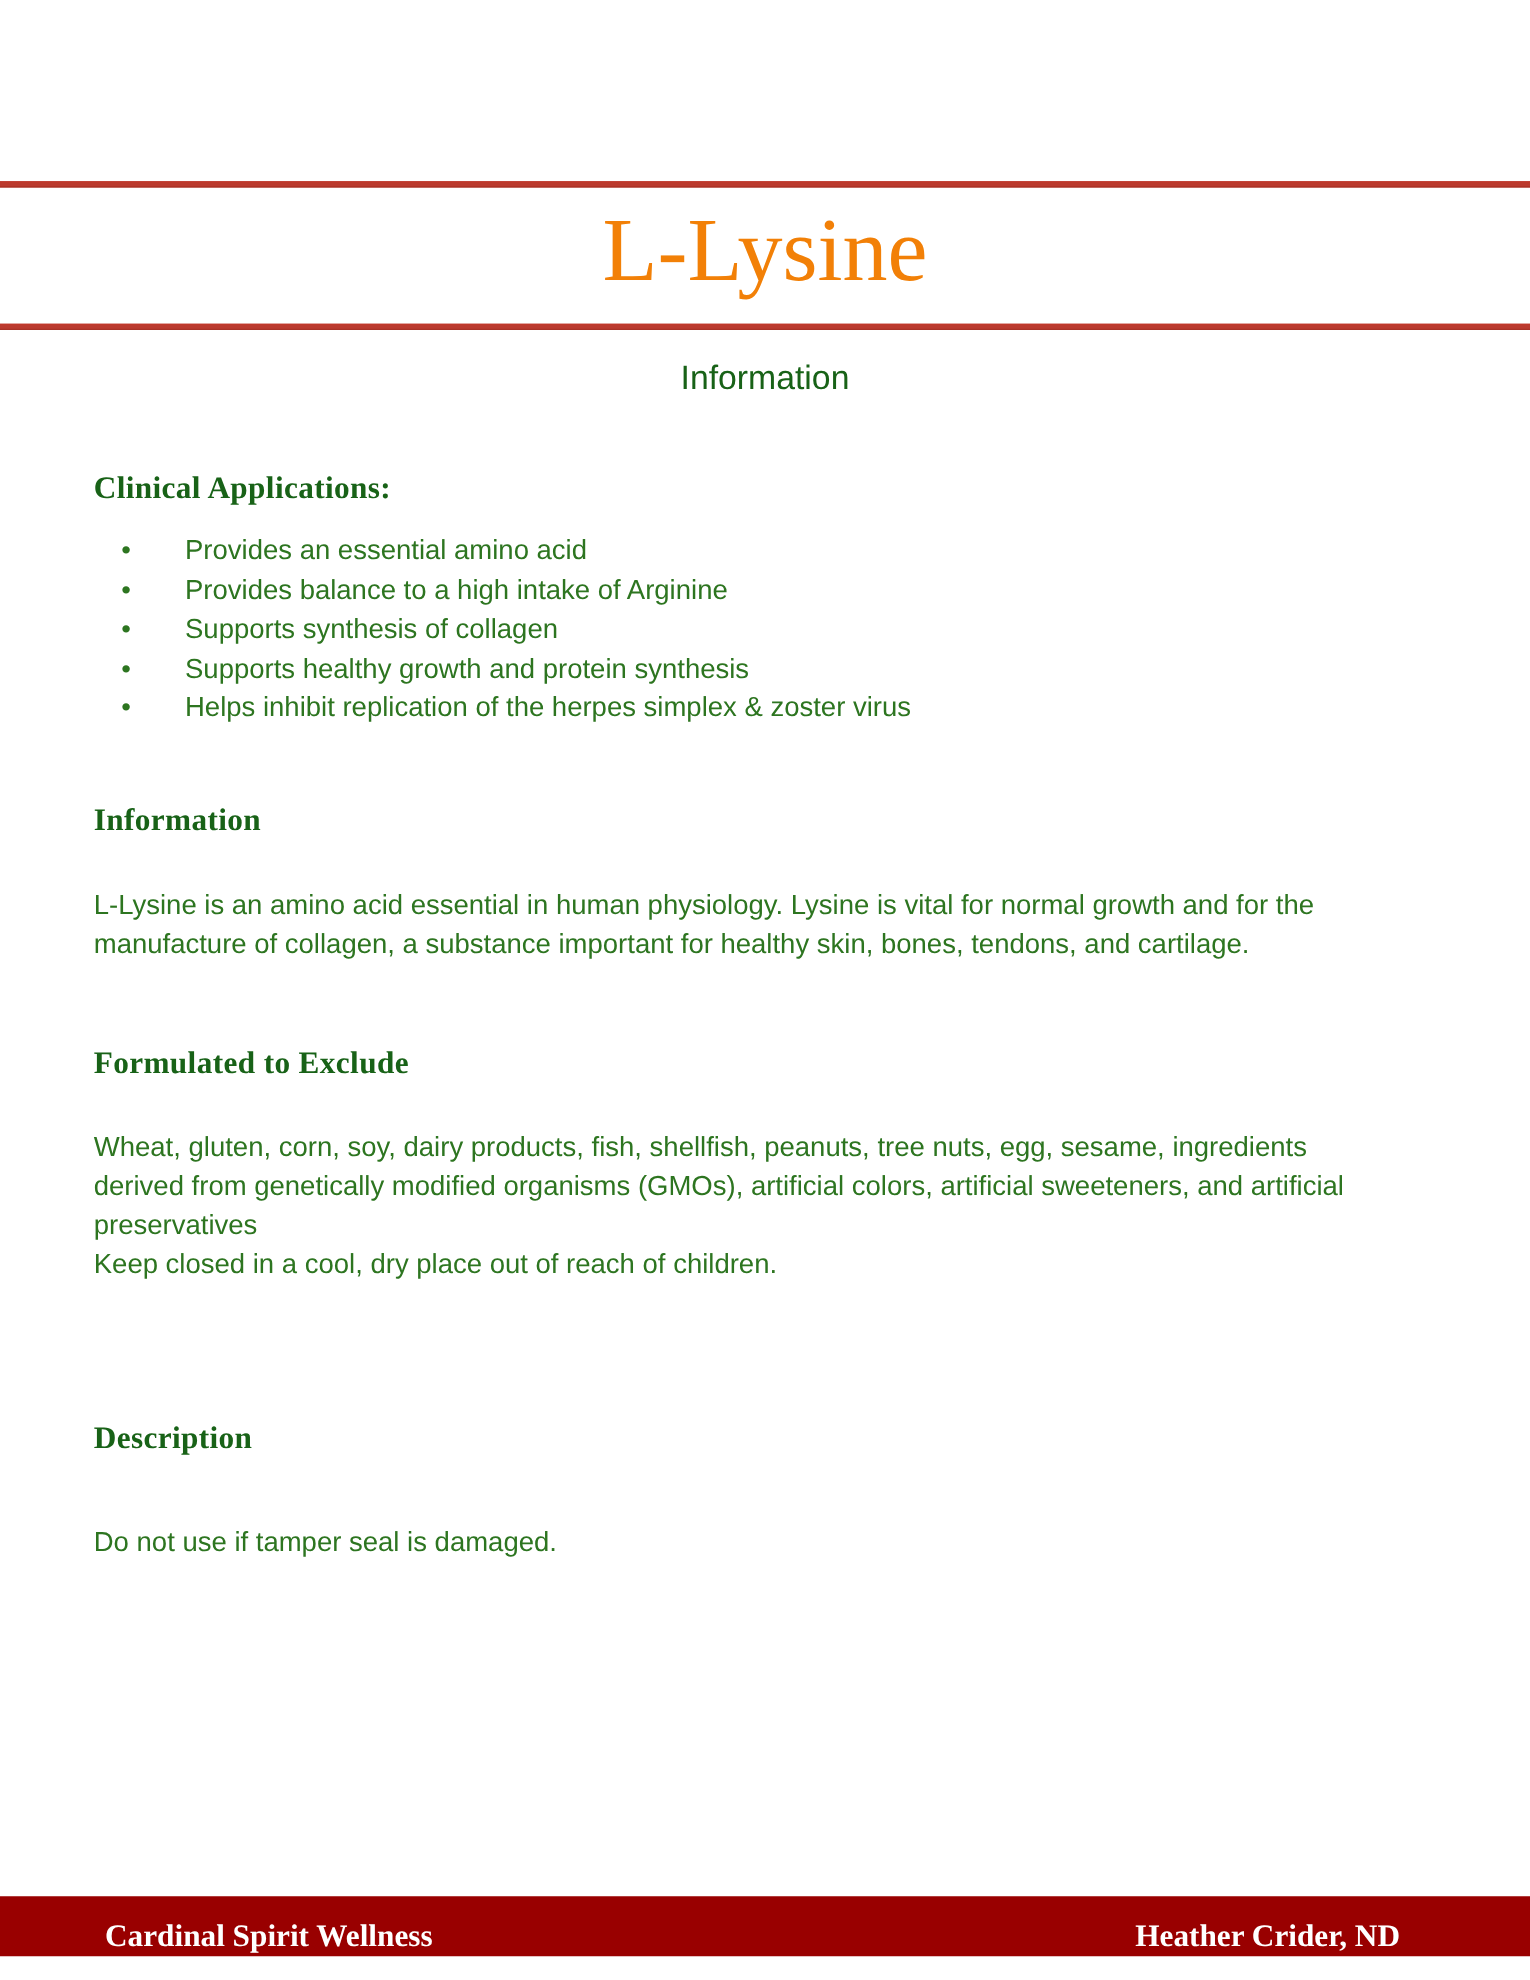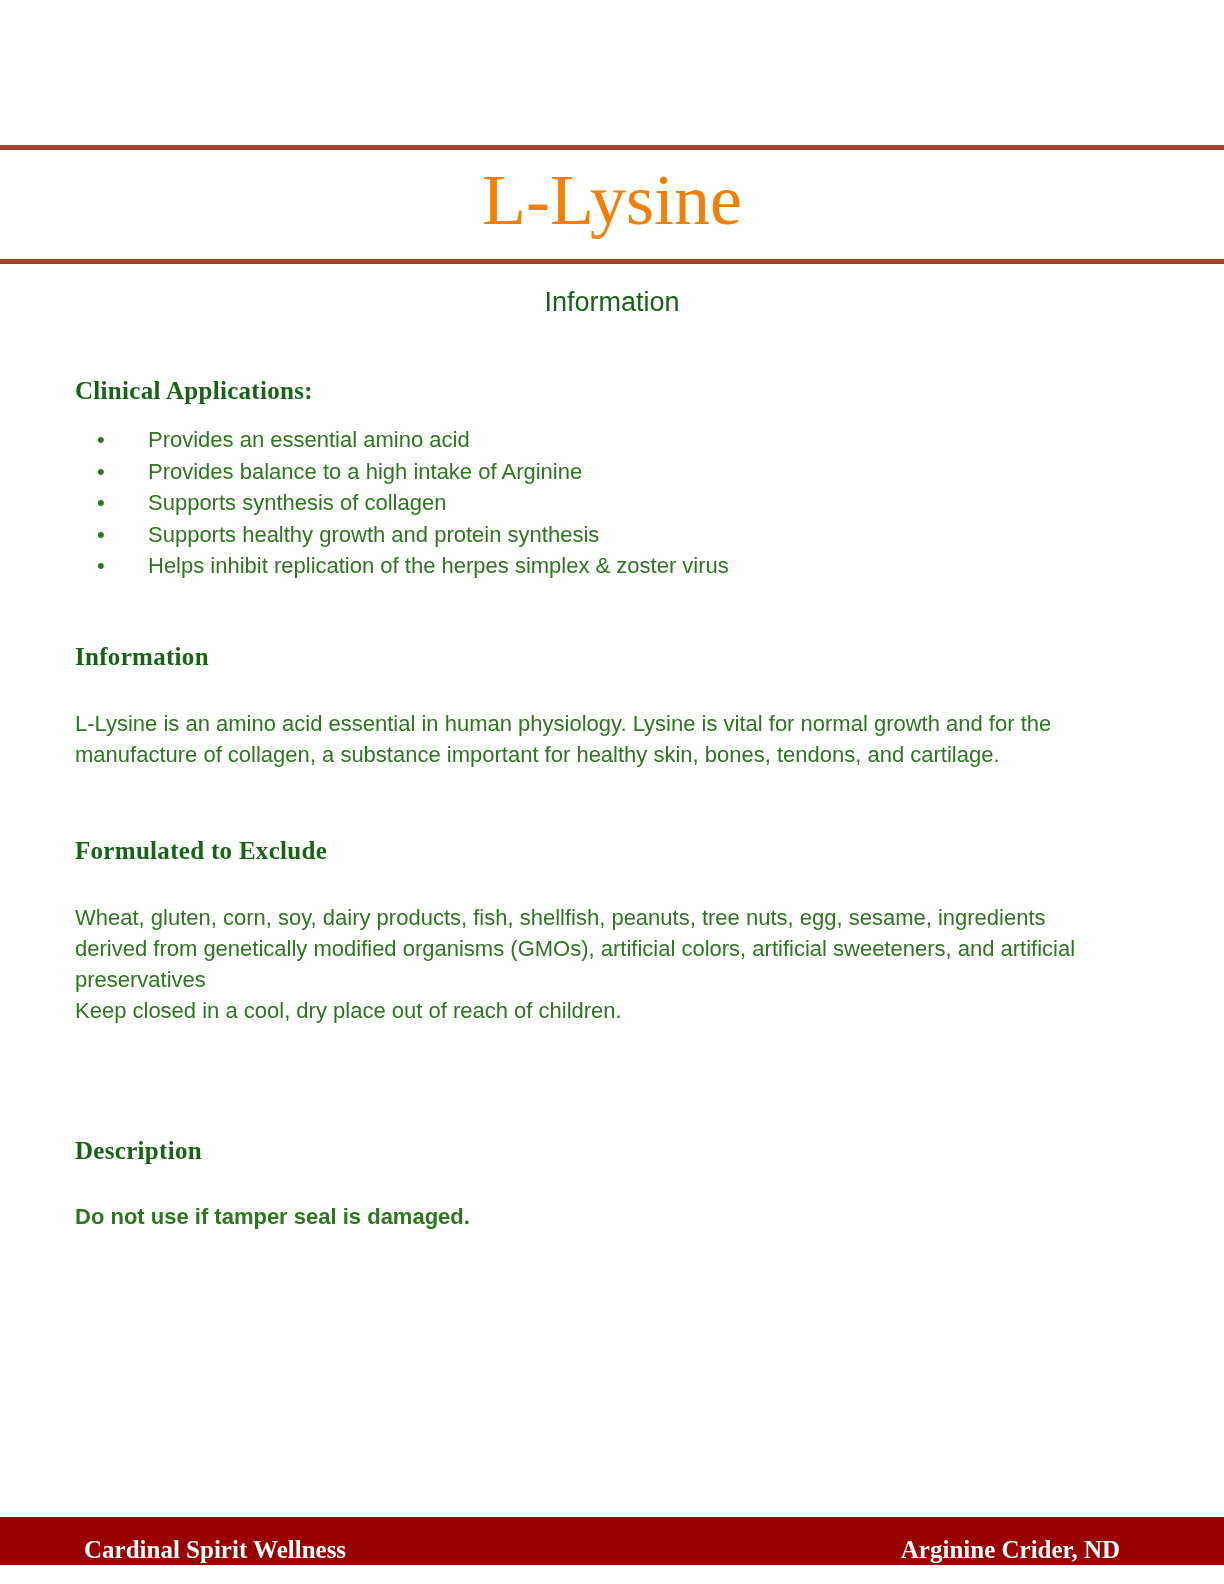--- a/index.html
+++ b/index.html
@@ -109,21 +109,21 @@
     line-height: 31.5px;
     color: #2d7520;
   }
 
   
   .blk-description      { margin-top: 60px; }
   .blk-exclude          { margin-top: 66px; }
   .blk-directions       { margin-top: 110px; }
   .para-gap             { margin-top: 36px; }
   .para-tight           { margin-top: 0px; }
-  .para-tamper          { margin-top: 35px; font-weight: bold; }
+  .para-tamper          { margin-top: 52px; }
 
   
   .footer-bar {
     position: absolute;
     left: 0;
     right: 0;
     top: 1517px;
     height: 48px;
     background: #990000;
   }
@@ -200,17 +200,17 @@
     <section class="blk-directions">
       <h2 class="section-head">Description</h2>
       <p class="body-text para-tamper">Do not use if tamper seal is damaged.</p>
     </section>
 
   </div>
 
   <div class="footer-bar">
     <div class="footer-inner">
       <div class="footer-text">Cardinal Spirit Wellness</div>
-      <div class="footer-text">Arginine Crider, ND</div>
+      <div class="footer-text">Heather Crider, ND</div>
     </div>
   </div>
 
 </div>
 
 </body></html>

